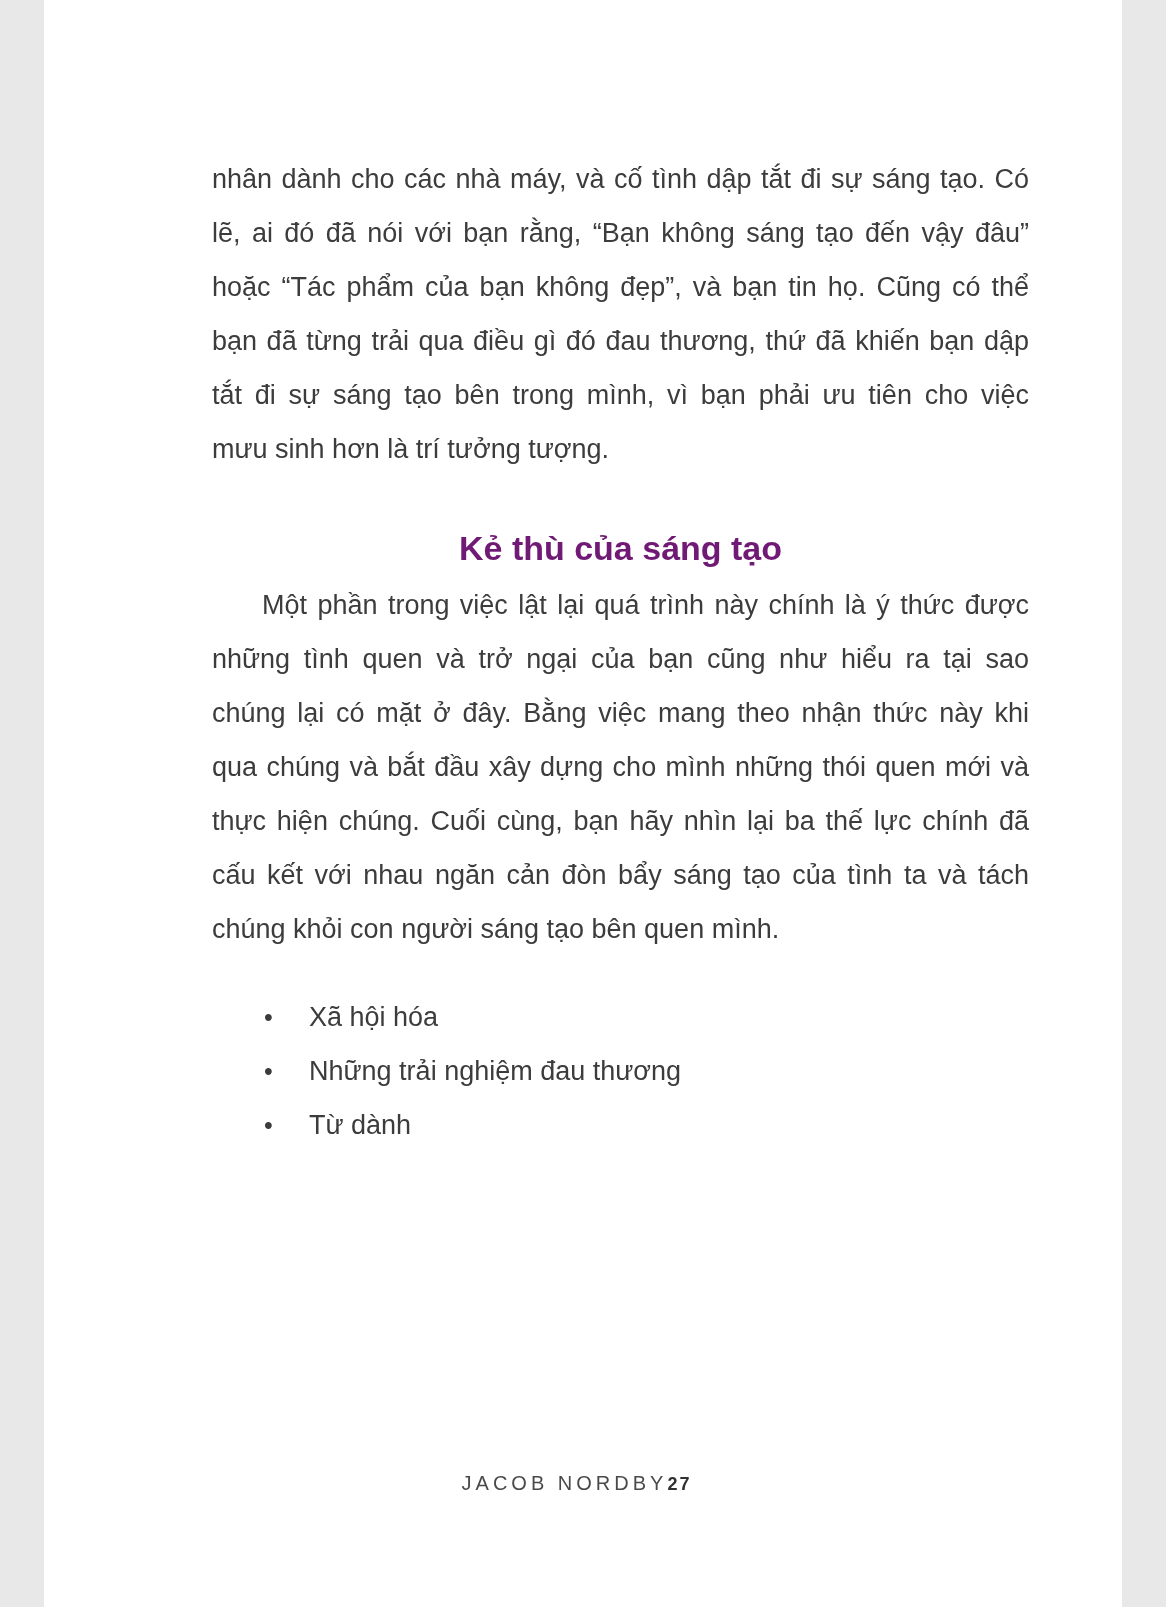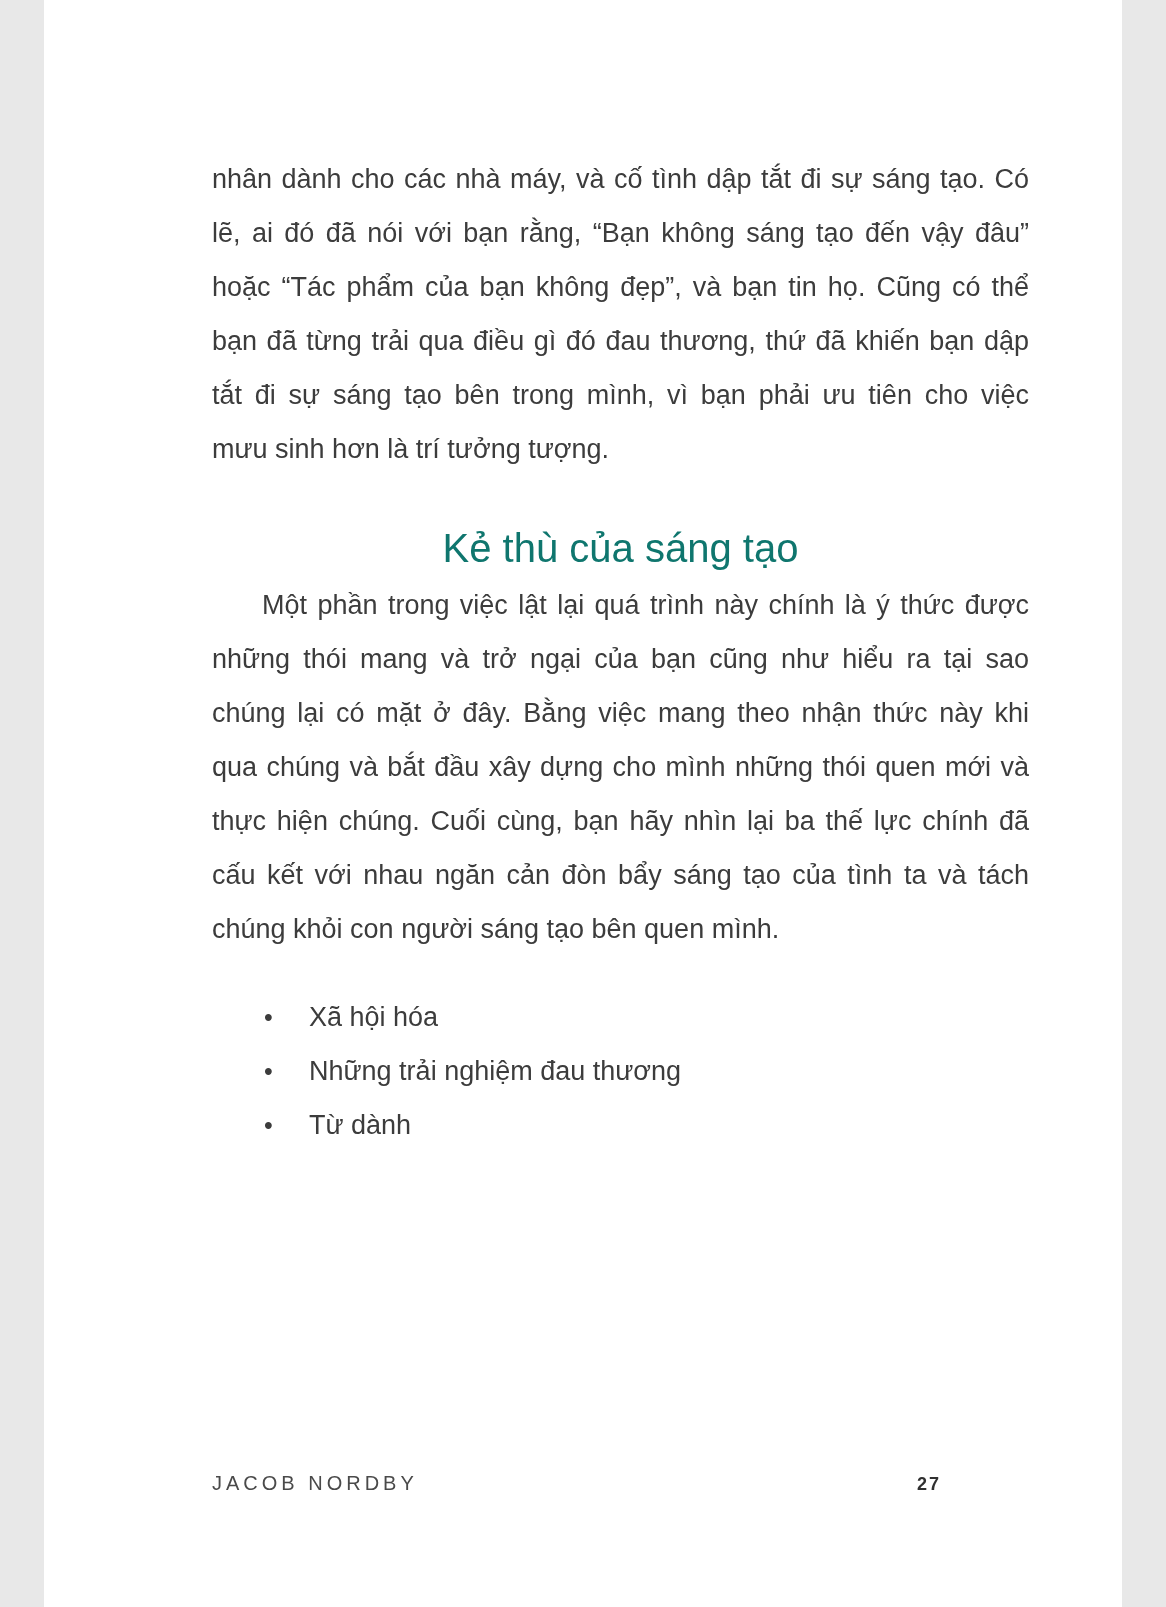--- a/index.html
+++ b/index.html
@@ -28,23 +28,23 @@
   .paragraph { margin: 0; }
   .line {
     line-height: 54px;
     text-align: justify;
     text-align-last: justify;
     white-space: normal;
   }
   .line.last { text-align-last: left; }
   .line.indent { padding-left: 50px; }
   .heading {
-    font-size: 40px;
-    font-weight: normal;
-    color: #0f766e;
+    font-size: 34px;
+    font-weight: bold;
+    color: #701a75;
     text-align: center;
     line-height: 56px;
     margin-top: 44px;
     margin-bottom: 0;
   }
   .heading + .paragraph { margin-top: 2px; }
   .bullet-list { margin-top: 34px; }
   .bullet-list + .paragraph { margin-top: 16px; }
   .bullet-row {
     display: flex;
@@ -57,21 +57,21 @@
     width: 45px;
     font-size: 25px;
   }
   .bullet-text { flex: 1; }
   .footer {
     position: absolute;
     left: 168px;
     right: 181px;
     top: 1472px;
     display: flex;
-    justify-content: space-between;
+    justify-content: center;
     align-items: baseline;
   }
   .author {
     font-size: 20px;
     letter-spacing: 4px;
     color: #4a4a4a;
   }
   .pagenum {
     font-size: 18px;
     font-weight: bold;
@@ -88,21 +88,21 @@
         <div class="line">nhân dành cho các nhà máy, và cố tình dập tắt đi sự sáng tạo. Có</div>
         <div class="line">lẽ, ai đó đã nói với bạn rằng, “Bạn không sáng tạo đến vậy đâu”</div>
         <div class="line">hoặc “Tác phẩm của bạn không đẹp”, và bạn tin họ. Cũng có thể</div>
         <div class="line">bạn đã từng trải qua điều gì đó đau thương, thứ đã khiến bạn dập</div>
         <div class="line">tắt đi sự sáng tạo bên trong mình, vì bạn phải ưu tiên cho việc</div>
         <div class="line last">mưu sinh hơn là trí tưởng tượng.</div>
       </div>
       <h2 class="heading">Kẻ thù của sáng tạo</h2>
       <div class="paragraph">
         <div class="line indent">Một phần trong việc lật lại quá trình này chính là ý thức được</div>
-        <div class="line">những thói mang và trở ngại của bạn cũng như hiểu ra tại sao</div>
+        <div class="line">những tình quen và trở ngại của bạn cũng như hiểu ra tại sao</div>
         <div class="line">chúng lại có mặt ở đây. Bằng việc mang theo nhận thức này khi</div>
         <div class="line">qua chúng và bắt đầu xây dựng cho mình những thói quen mới và</div>
         <div class="line">thực hiện chúng. Cuối cùng, bạn hãy nhìn lại ba thế lực chính đã</div>
         <div class="line">cấu kết với nhau ngăn cản đòn bẩy sáng tạo của tình ta và tách</div>
         <div class="line last">chúng khỏi con người sáng tạo bên quen mình.</div>
       </div>
       <div class="bullet-list">
         <div class="bullet-row">
           <span class="bullet-dot">•</span>
           <span class="bullet-text">Xã hội hóa</span>

